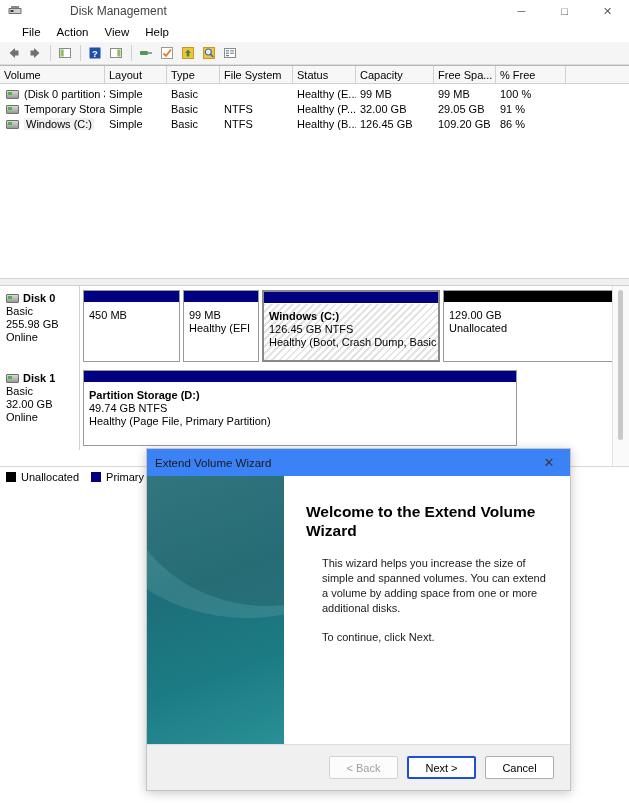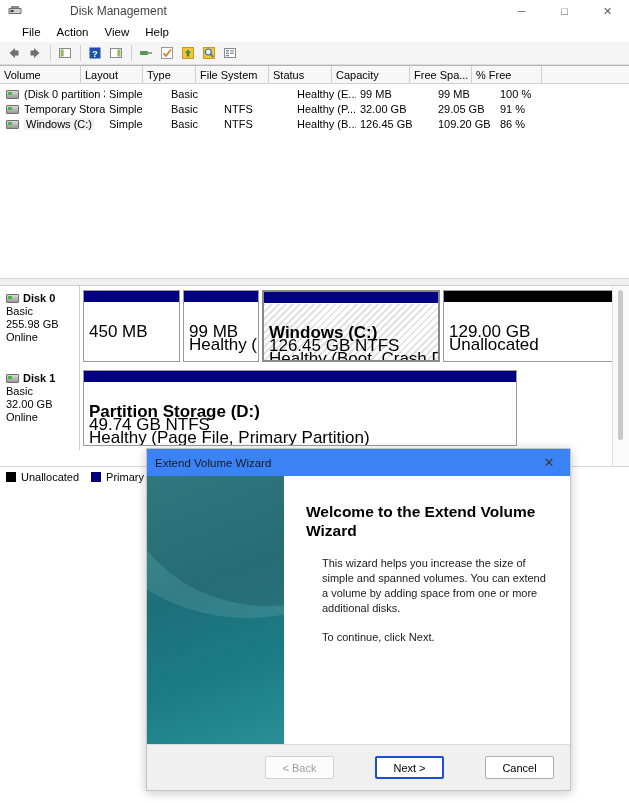--- a/index.html
+++ b/index.html
@@ -111,21 +111,21 @@
     background:#ffffff;
     margin-right:3px;
     display:flex;flex-direction:column;
     position:relative;
     overflow:hidden;
   }
   .part .cap{height:11px;background:#000080;flex:none;border-bottom:1px solid #fff;}
   .part.unalloc{border:1px solid #9a9a9a;}
   .part.unalloc .cap{background:#000000;}
   .part .pbody{
-    flex:1;padding:22px 4px 0 5px;font-size:17px;line-height:13px;
+    flex:1;padding:6px 4px 0 5px;font-size:11px;line-height:13px;
     overflow:hidden;white-space:nowrap;
   }
   .part .pbody .ptitle{font-weight:bold;}
   .part.selected{
     border:2px solid #8a8a8a;
     background-image:repeating-linear-gradient(135deg,#ffffff 0 3px,#e3e3e3 3px 5px);
   }
   .part.selected .pbody{background:transparent;}
 
   
@@ -180,21 +180,21 @@
     border-radius:50%;
     background:rgba(10,70,80,.30);
   }
   #wizcontent{flex:1;padding:26px 22px 0 22px;box-sizing:border-box;}
   #wizcontent h1{
     margin:0 0 16px 0;font-size:15.5px;font-weight:bold;line-height:19px;color:#000;
   }
   #wizcontent p{margin:0 0 14px 16px;font-size:11px;line-height:15px;color:#1a1a1a;}
   #wizfoot{
     height:45px;flex:none;background:#f0f0f0;border-top:1px solid #dcdcdc;
-    display:flex;align-items:center;justify-content:flex-end;padding-right:16px;gap:32px;
+    display:flex;align-items:center;justify-content:flex-end;padding-right:16px;
   }
   .wbtn{
     width:69px;height:23px;margin-left:9px;
     background:#ffffff;border:1px solid #adadad;border-radius:2px;
     font-size:11px;font-family:"Liberation Sans", sans-serif;
     display:flex;align-items:center;justify-content:center;color:#000;
     box-sizing:border-box;
   }
   .wbtn.disabled{color:#9d9d9d;border-color:#d2d2d2;background:#fcfcfc;}
   .wbtn.default{border:2px solid #1d4ed8;}
@@ -290,21 +290,21 @@
         <rect x="8" y="5.2" width="4" height="1.2" fill="#8a8a8a"></rect>
         <rect x="4" y="7.6" width="3" height="1.2" fill="#5a7fb5"></rect>
         <rect x="8" y="7.6" width="4" height="1.2" fill="#8a8a8a"></rect>
         <rect x="4" y="10" width="3" height="1.2" fill="#5a7fb5"></rect>
       </svg>
   </div>
 </div>
 
 <div id="voltable">
   <div id="volheader">
-    <div class="hc" style="width:81px">Volume</div>
+    <div class="hc" style="width:105px">Volume</div>
     <div class="hc" style="width:62px">Layout</div>
     <div class="hc" style="width:53px">Type</div>
     <div class="hc" style="width:73px">File System</div>
     <div class="hc" style="width:63px">Status</div>
     <div class="hc" style="width:78px">Capacity</div>
     <div class="hc" style="width:62px">Free Spa...</div>
     <div class="hc" style="width:70px">% Free</div>
     <div class="hc" style="width:63px;border-right:none"></div>
   </div>
 

